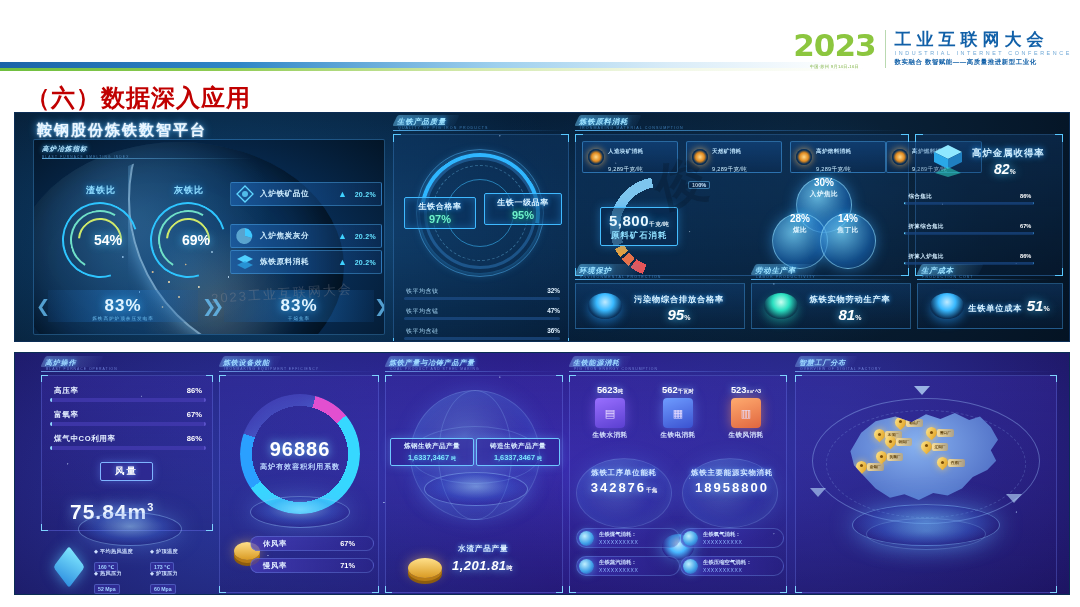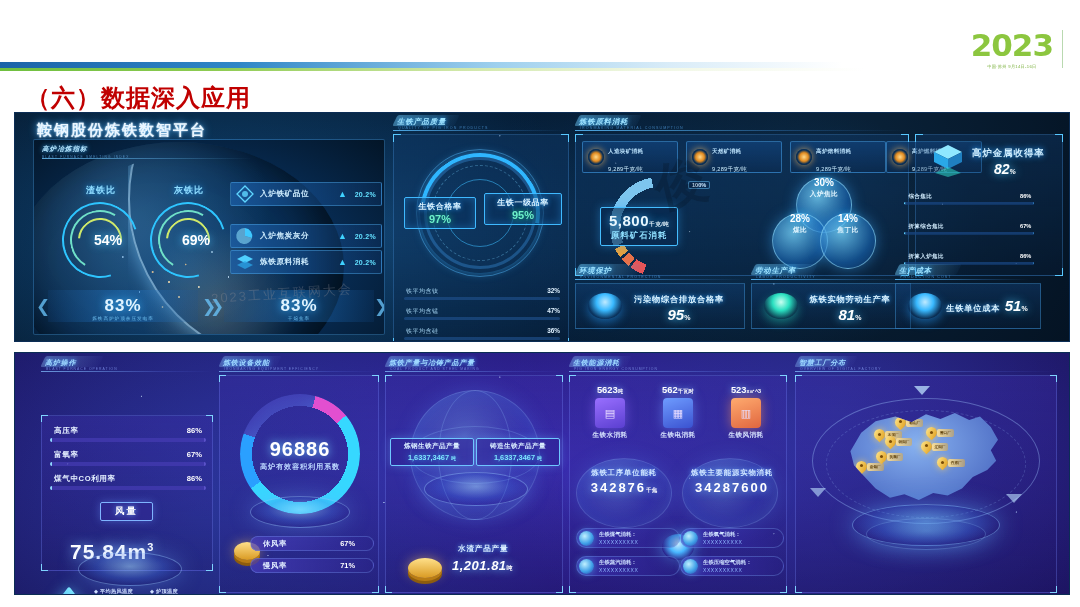--- a/index.html
+++ b/index.html
@@ -479,20 +479,25 @@
 <div class="slide-header">
   <div class="header-rule"></div>
   <div class="header-rule2"></div>
 
   <div class="conf-logo">
     <div class="conf-year-wrap">
       <div class="conf-year">2023</div>
       <div class="conf-year-sub">中国·苏州  9月14日-16日</div>
     </div>
     <div class="conf-divider"></div>
+    <div class="conf-right">
+      <div class="conf-cn">工业互联网大会</div>
+      <div class="conf-en">INDUSTRIAL INTERNET CONFERENCE</div>
+      <div class="conf-slogan">数实融合  数智赋能——高质量推进新型工业化</div>
+    </div>
   </div>
 </div>
 
 <div class="section-heading">（六）数据深入应用</div>
 
 <div class="dash" id="dash-top">
   <div class="dash-glow"></div>
   <div class="stars"></div>
 
   <div class="platform-title">鞍钢股份炼铁数智平台</div>
@@ -744,21 +749,21 @@
     </div>
     <div class="strip-card" style="position:relative; width:160px;">
       <span class="strip-orb teal"></span>
       <span class="strip-txt">
         <span class="t">炼铁实物劳动生产率</span>
         <span class="v"><span>81</span><small>%</small></span>
       </span>
     </div>
   </div>
 
-  <div class="panel" style="left:880px; top:154px; width:134px;">
+  <div class="panel" style="left:902px; top:154px; width:134px;">
     <div class="panel-hdr">
       <div class="swoosh"></div>
       <div class="cn">生产成本</div>
       <div class="en">PRODUCTION COST</div>
     </div>
     <div class="strip-card" style="position:relative; width:146px;">
       <span class="strip-orb"></span>
       <span class="strip-txt">
         <span class="t">生铁单位成本</span>
         <span class="v"><span>51</span><small>%</small></span>
@@ -773,21 +778,21 @@
 <div class="dash" id="dash-bottom">
   <div class="dash-glow"></div>
   <div class="stars"></div>
 
   <div class="bpanel" style="left:26px; width:172px;">
     <div class="bpanel-hdr">
       <div class="swoosh"></div>
       <div class="cn">高炉操作</div>
       <div class="en">BLAST FURNACE OPERATION</div>
     </div>
-    <div class="bpanel-body" style="height:156px;margin-top:40px;">
+    <div class="bpanel-body" style="height:156px;">
       <div class="brow" style="left:6px; top:10px;">
         <span class="lab">高压率</span>
         <span class="val">86%</span>
         <span class="btrack"><span class="bfill" style="width:86%"></span></span>
       </div>
       <div class="brow" style="left:6px; top:34px;">
         <span class="lab">富氧率</span>
         <span class="val">67%</span>
         <span class="btrack"><span class="bfill" style="width:67%"></span></span>
       </div>
@@ -917,21 +922,21 @@
 
       <div class="globe3" style="left:6px; top:82px; width:96px; height:70px;"></div>
       <div class="globe3" style="left:112px; top:82px; width:96px; height:70px;"></div>
 
       <div class="e-big" style="left:2px; top:92px; width:104px;">
         <div class="t">炼铁工序单位能耗</div>
         <div class="v"><span>342876</span><small>千焦</small></div>
       </div>
       <div class="e-big" style="left:108px; top:92px; width:108px;">
         <div class="t">炼铁主要能源实物消耗</div>
-        <div class="v"><span>34287600</span><small></small></div>
+        <div class="v"><span>18958800</span><small></small></div>
       </div>
 
       <div class="e-orb" style="left:92px; top:158px;"></div>
       <div class="e-pill" style="left:6px; top:152px;">
         <span class="bub"></span>
         <span class="t">生铁煤气消耗：</span>
         <span class="m">XXXXXXXXXX</span>
       </div>
       <div class="e-pill" style="left:110px; top:152px;">
         <span class="bub"></span>

